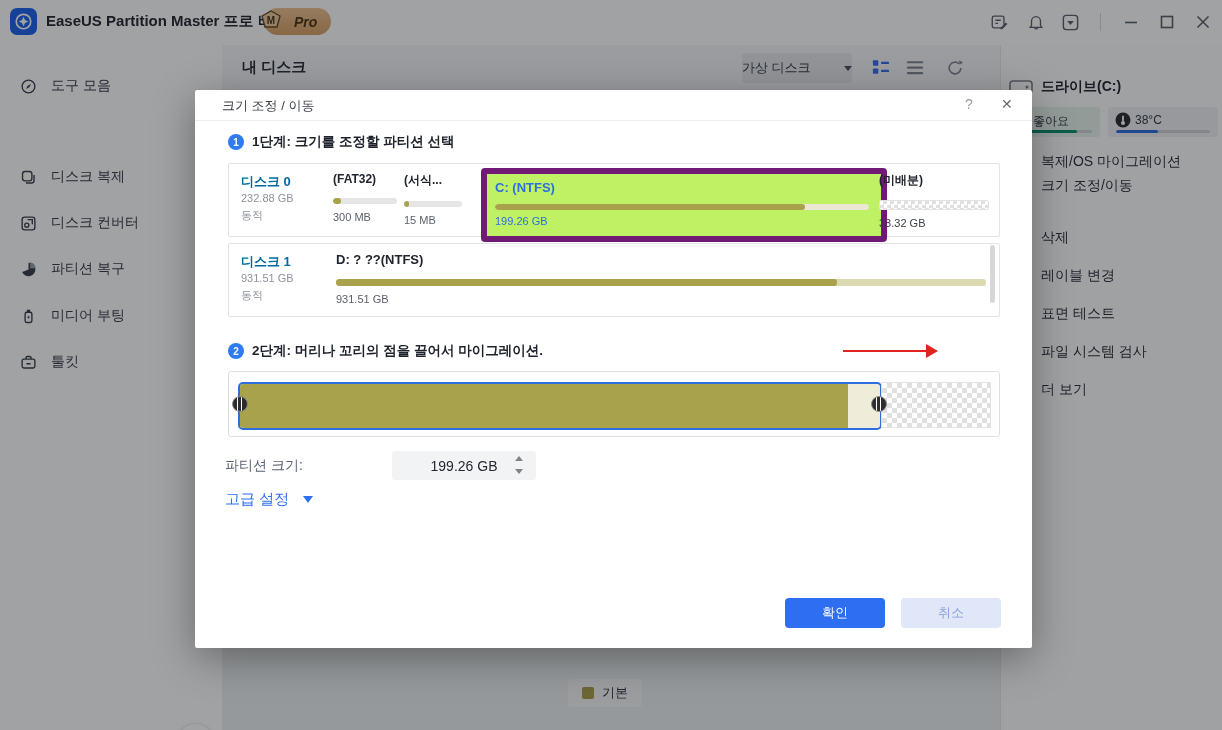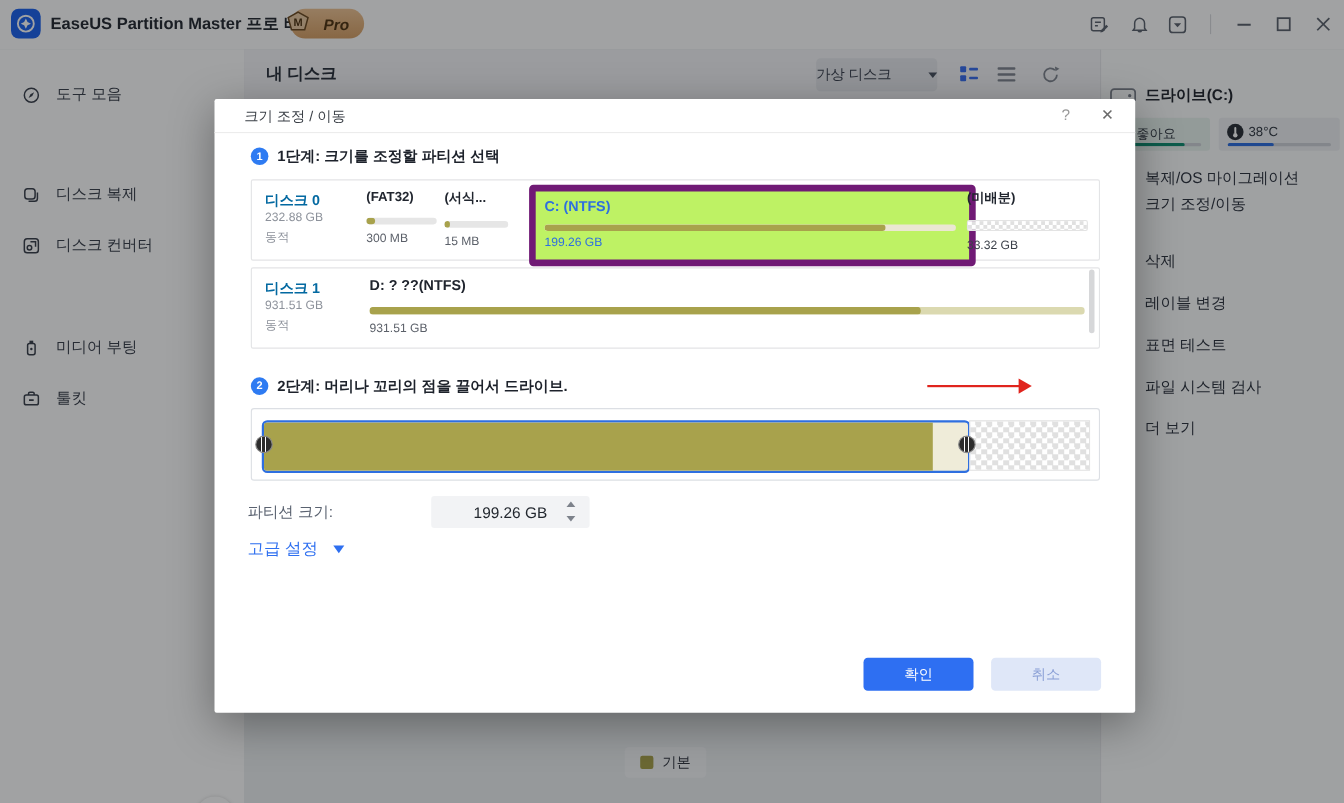--- a/index.html
+++ b/index.html
@@ -167,20 +167,28 @@
       <span>디스크 복제</span>
     </div>
     <div class="nav-item" style="top:159px;">
       <svg class="nav-ic" viewBox="0 0 20 20" fill="none" stroke="#3b414d" stroke-width="1.6">
           <rect x="2.5" y="2.5" width="15" height="15" rx="3"></rect>
           <circle cx="8" cy="12" r="2.4"></circle>
           <path d="M9 5.5h5.5v5.5" fill="none"></path>
         </svg>
       <span>디스크 컨버터</span>
     </div>
+    <div class="nav-item" style="top:205px;">
+      <svg class="nav-ic" viewBox="0 0 20 20">
+          <path d="M10 2 A8 8 0 1 1 2.6 12.8 L10 10 Z" fill="#3b414d"></path>
+          <path d="M11 12l5 1-2 3z" fill="#3b414d"></path>
+          <path d="M12 1.5 A8 8 0 0 1 18.5 8.5 L12 8.5 Z" fill="#9aa0ab"></path>
+        </svg>
+      <span>파티션 복구</span>
+    </div>
     <div class="nav-item" style="top:252px;">
       <svg class="nav-ic" viewBox="0 0 20 20" fill="none" stroke="#3b414d" stroke-width="1.6">
           <rect x="6" y="5" width="8" height="12" rx="2"></rect>
           <rect x="8" y="2" width="4" height="3" fill="#3b414d" stroke="none"></rect>
           <circle cx="10" cy="11" r="1.3" fill="#3b414d" stroke="none"></circle>
         </svg>
       <span>미디어 부팅</span>
     </div>
     <div class="nav-item" style="top:298px;">
       <svg class="nav-ic" viewBox="0 0 20 20" fill="none" stroke="#3b414d" stroke-width="1.6">
@@ -324,21 +332,21 @@
         <div class="pbar" style="height:7px;background:#dbd9b0;">
             <div style="width: 77%;"></div>
           </div>
         <div class="psize">931.51 GB</div>
       </div>
     </div>
     <div class="scroll-thumb"></div>
 
     <div class="step-row" style="left:33px;top:252px;">
       <span class="step-num">2</span>
-      <span class="step-text">2단계: 머리나 꼬리의 점을 끌어서 드라이브.</span>
+      <span class="step-text">2단계: 머리나 꼬리의 점을 끌어서 마이그레이션.</span>
     </div>
     <div class="arrow-red"></div>
 
     <div class="slider-box">
       <div class="slider-region">
         <div class="slider-fill" style="width: 95%;"></div>
       </div>
       <div class="slider-checker checker"></div>
       <div class="handle" style="left:3px;"></div>
       <div class="handle" style="left:642px;"></div>

